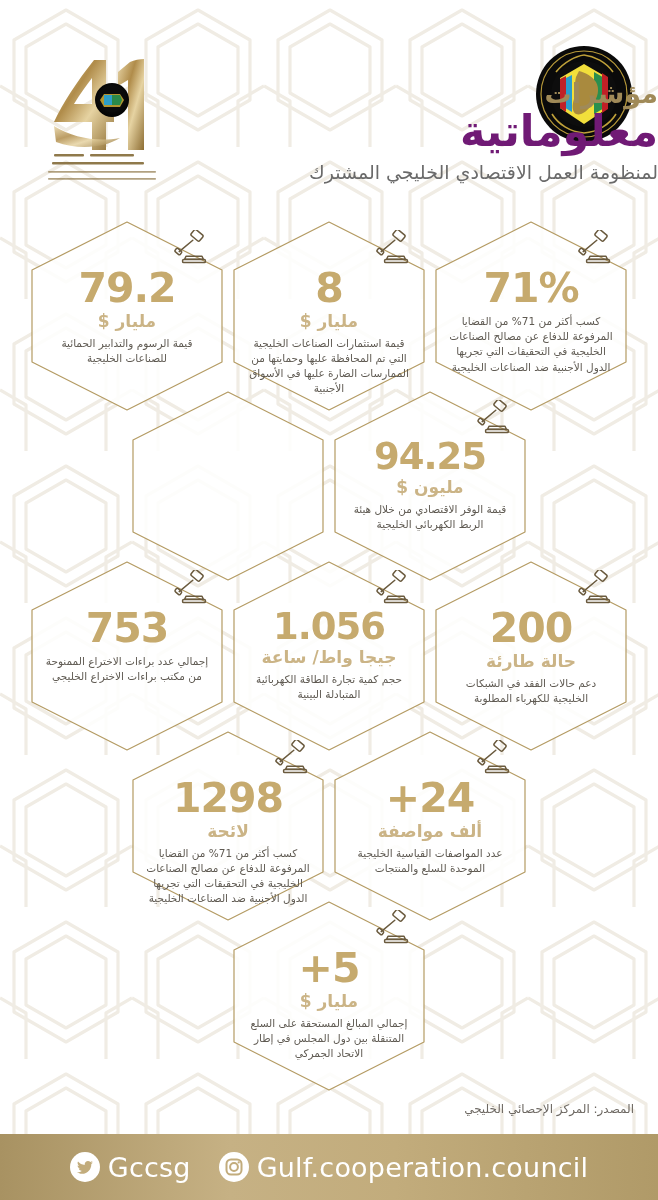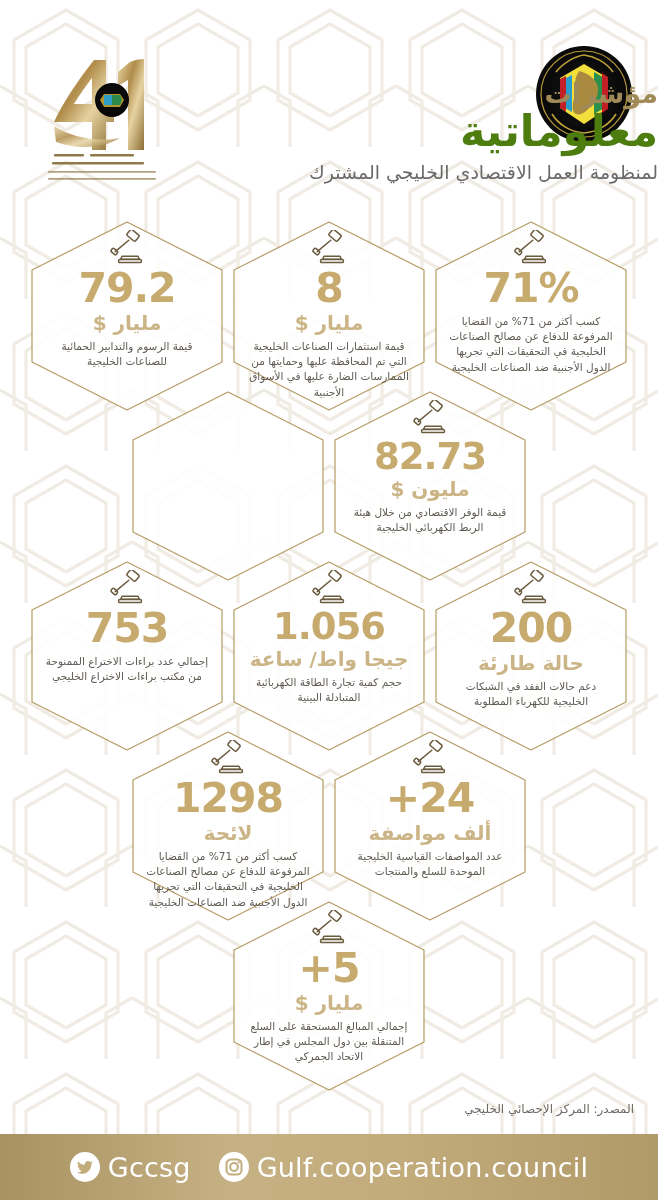--- a/index.html
+++ b/index.html
@@ -37,21 +37,21 @@
   }
   .title-block{
     position:absolute; left:0; right:0; top:78px;
     text-align:right;
   }
   .title-1{
     font-size:27px; font-weight:bold; color:#a08a58;
     letter-spacing:.5px; line-height:1.15;
   }
   .title-2{
-    font-size:43px; font-weight:bold; color:#4d7c0f;
+    font-size:43px; font-weight:bold; color:#701a75;
     line-height:1.15; margin-top:-2px;
   }
   .title-3{
     font-size:19px; color:#6a6a6a; margin-top:5px;
   }
 
   
   .hex-area{ position:relative; z-index:2; height:870px; }
 
   .hex{
@@ -62,31 +62,31 @@
     text-align:center;
   }
   .hex-outline{
     position:absolute; inset:0;
     z-index:0;
   }
   .hex-inner{
     position:relative; z-index:1;
     width:168px;
     padding-top:12px;
-    display:flex; flex-direction:column; align-items:center;
+    display:flex; flex-direction:column; 
   }
   .gavel{ width:40px; height:34px; margin-bottom:4px; }
   .hex-value{
     font-size:41px; font-weight:bold; color:#c6aa6e;
     line-height:1; letter-spacing:-1px;
     direction:ltr;
   }
   .hex-value.sm{ font-size:37px; }
   .hex-unit{
-    font-size:20px; font-weight:bold; color:#cbb486;
+    font-size:17px; font-weight:bold; color:#cbb486;
     margin-top:3px; line-height:1.1;
   }
   .hex-desc{
     font-size:10.5px; font-weight:normal; color:#5f5a52;
     line-height:1.45; margin-top:5px;
   }
 
   
   .source{
     position:absolute; z-index:3;
@@ -269,21 +269,21 @@
       <div class="hex-inner">
         <svg class="gavel" viewBox="0 0 40 34">
           <g fill="none" stroke="#6a5a3e" stroke-width="1.5" stroke-linejoin="round" stroke-linecap="round">
             <rect x="20.5" y="1.5" width="11" height="7.6" rx="1.6" transform="rotate(40 26 5.3)"></rect>
             <path d="M21.8 10.2 L8.2 21.6"></path>
             <rect x="4.0" y="19.4" width="6.6" height="4.2" rx="1.4" transform="rotate(40 7.3 21.5)"></rect>
             <path d="M15 26.2 L31 26.2 L32.4 29.2 L13.6 29.2 Z"></path>
             <rect x="11.6" y="29.4" width="22.8" height="3.2" rx="1.1"></rect>
           </g>
         </svg>
-        <div class="hex-value sm">82.73</div>
+        <div class="hex-value sm">94.25</div>
         <div class="hex-unit">مليون $</div>
         <div class="hex-desc">قيمة الوفر الاقتصادي من خلال هيئة الربط الكهربائي الخليجية</div>
       </div>
     </div>
 
   <div class="hex" style="left:22px;  top:340px;">
       <svg class="hex-outline" viewBox="0 0 210 196">
         <path d="M105 4 L200 52 L200 144 L105 192 L10 144 L10 52 Z" fill="#ffffff" fill-opacity="0.86" stroke="#b49b63" stroke-width="1.2" stroke-linejoin="round"></path>
       </svg>
       <div class="hex-inner">

